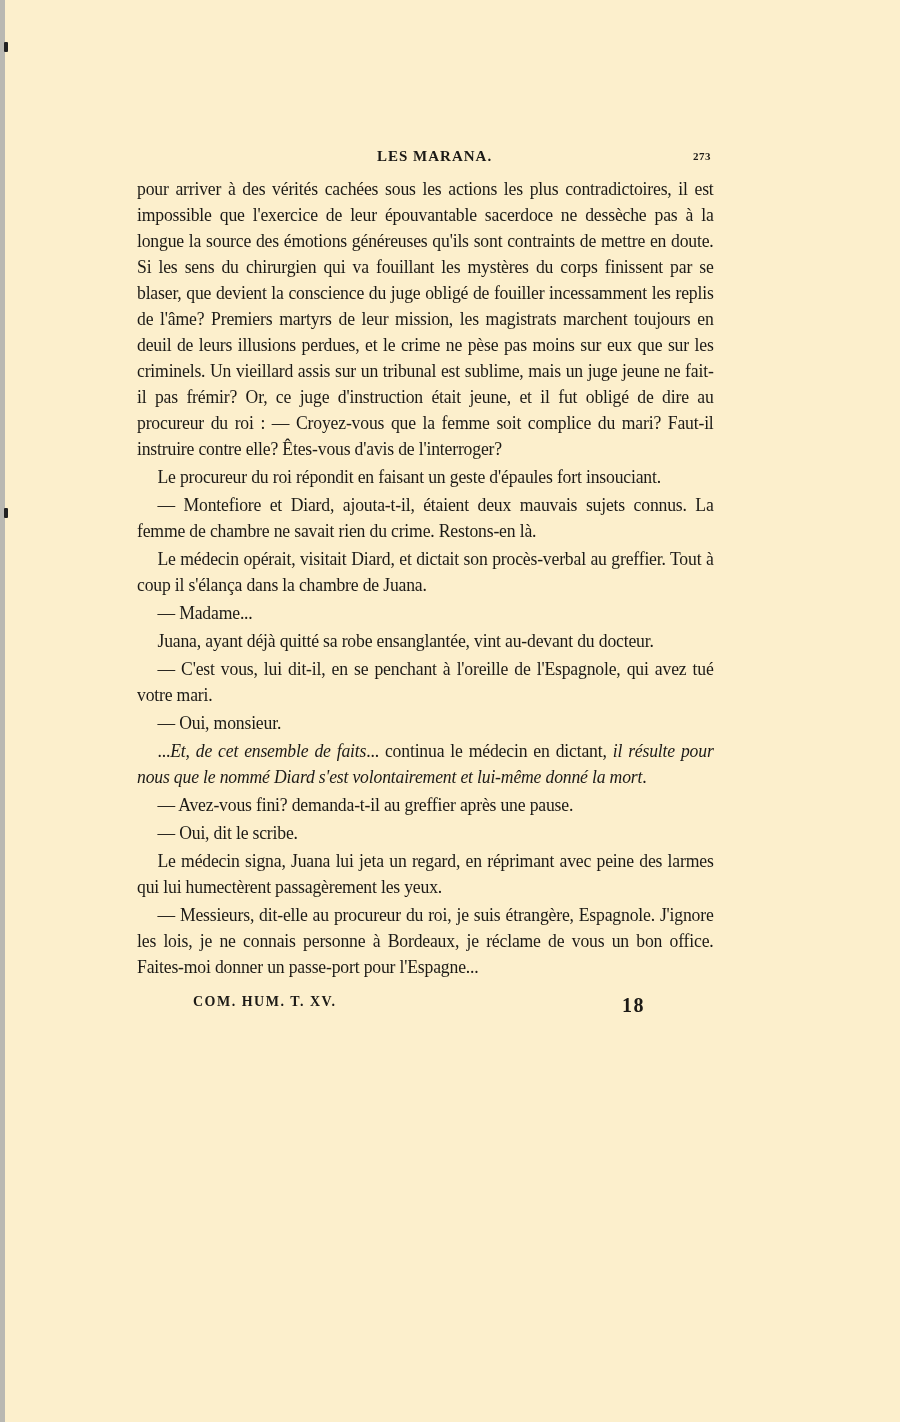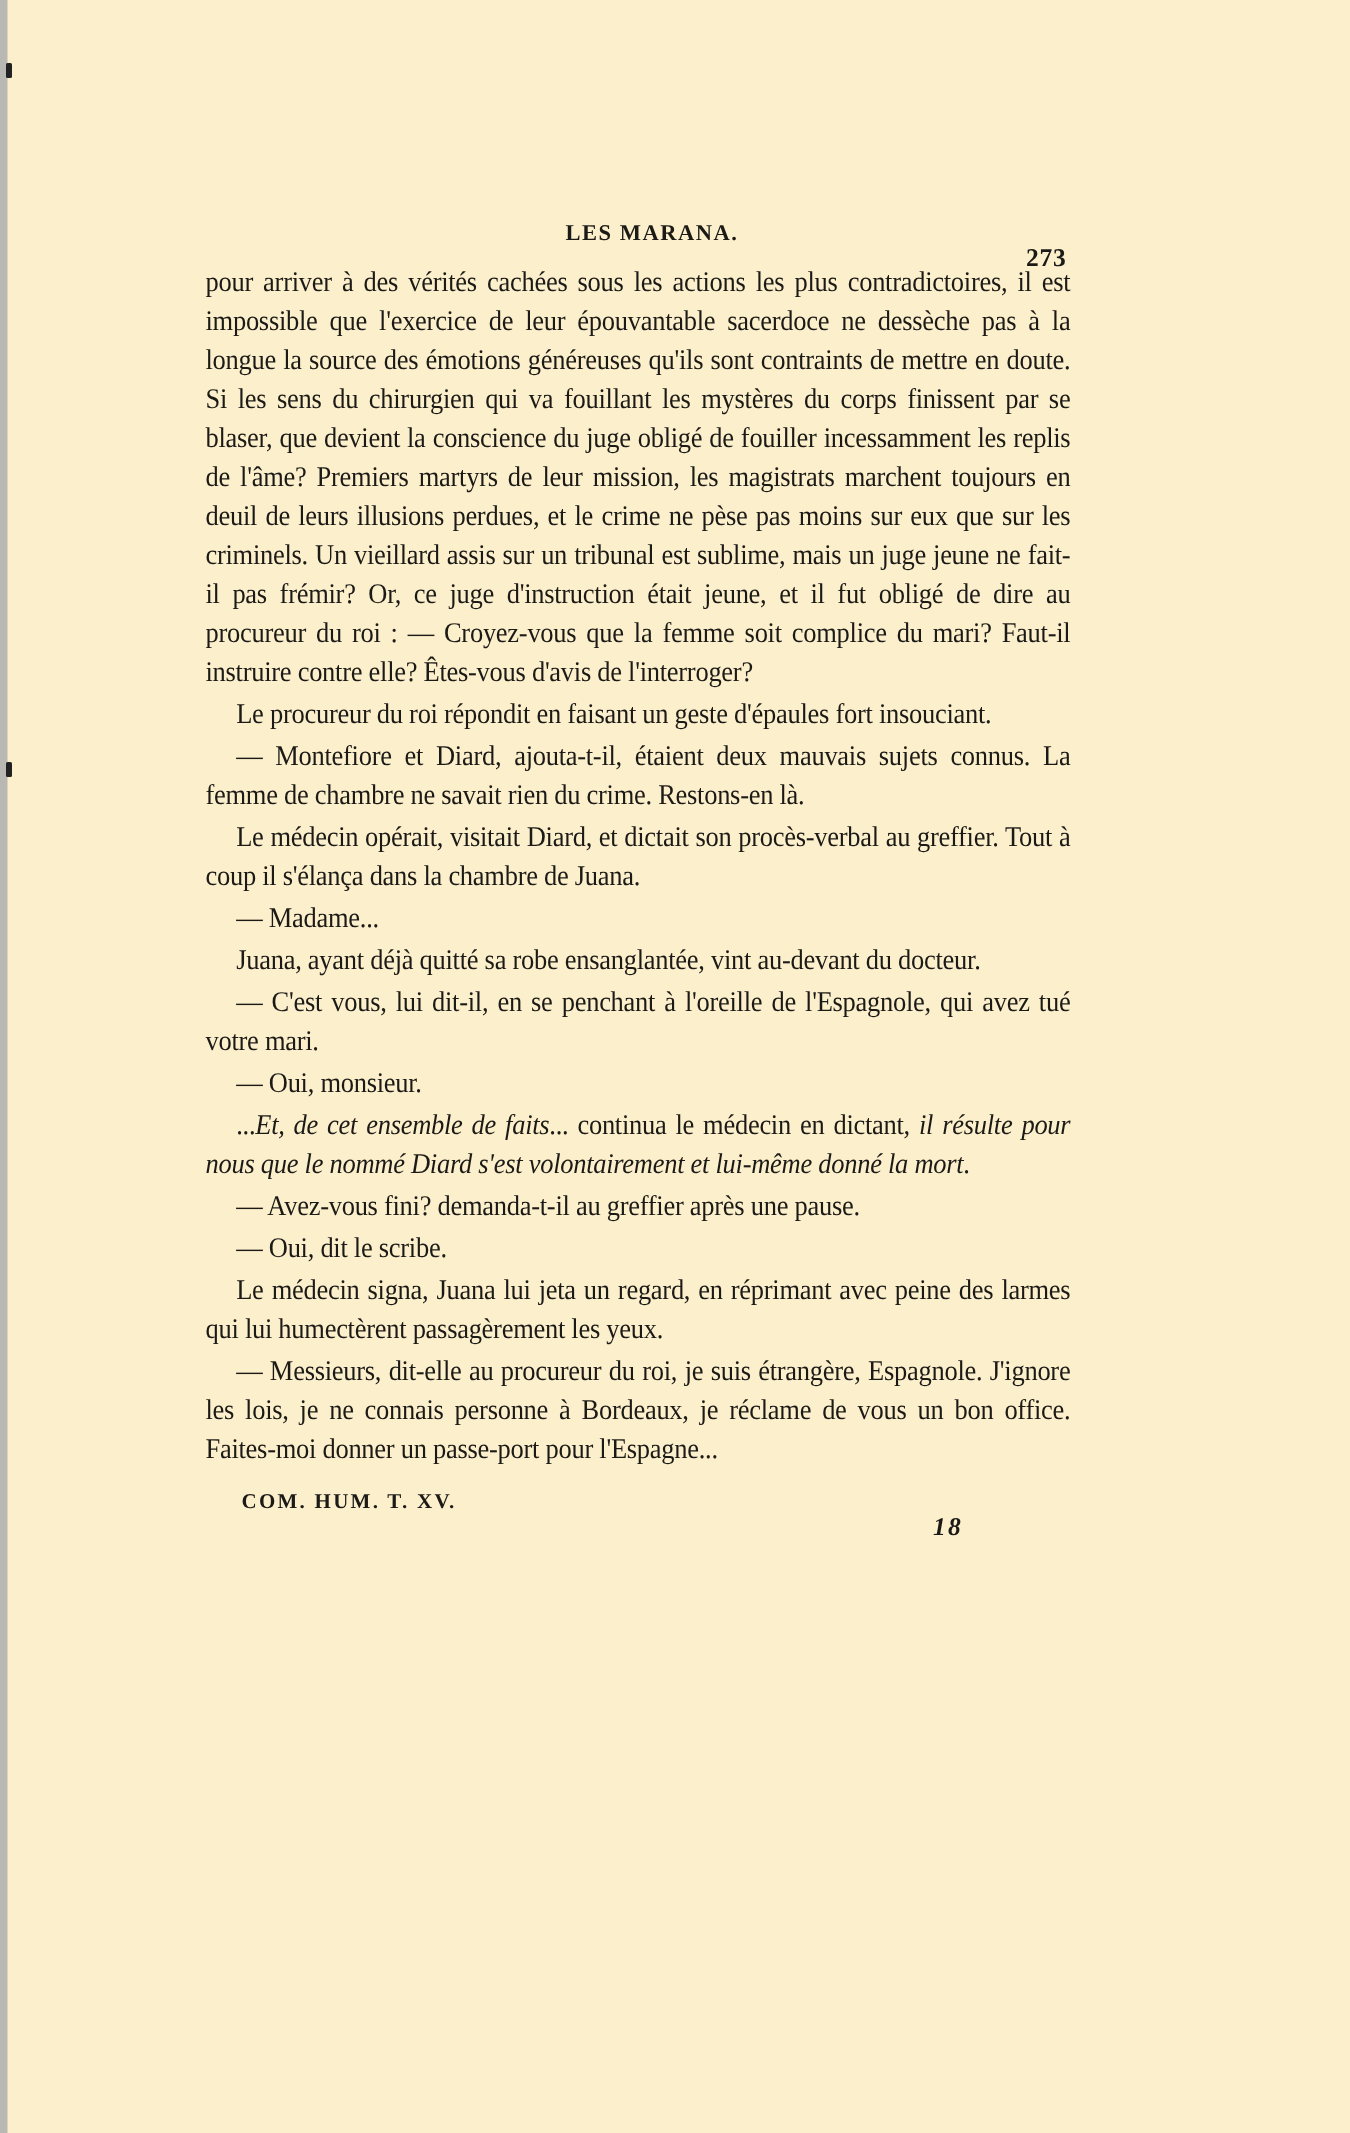--- a/index.html
+++ b/index.html
@@ -19,35 +19,35 @@
     background: #222; border-radius: 1px;
   }
   .page-text {
     position: absolute; left: 137px; top: 148px; width: 576px;
   }
   .running-head {
     position: relative; height: 28px;
     font-weight: bold; font-size: 15px; letter-spacing: 1px;
   }
   .running-title { position: absolute; left: 240px; top: 0; }
-  .page-number { position: absolute; right: 2px; top: 14px; font-size: 17px; letter-spacing: 0.5px; }
+  .page-number { position: absolute; right: 2px; top: 2px; font-size: 11px; letter-spacing: 0.5px; }
   .para {
     margin: 0; font-size: 19px; line-height: 26px;
     text-align: justify; letter-spacing: -0.2px;
     transform: scaleX(0.93); transform-origin: left top; width: 620px;
   }
   .para.indent { text-indent: 22px; }
   .para + .para { margin-top: 2px; }
   .para em { font-style: italic; }
   .footer {
     position: relative; margin-top: 12px; height: 24px;
     font-weight: bold; font-size: 14px; letter-spacing: 1.5px;
   }
-  .signature-mark { position: absolute; left: 24px; top: 2px; }
-  .sheet-number { position: absolute; left: 485px; top: 16px; font-size: 17px; font-style: italic; }
+  .signature-mark { position: absolute; left: 56px; top: 2px; }
+  .sheet-number { position: absolute; left: 485px; top: 2px; font-size: 20px; }
 </style>
 </head>
 <body>
 
 <div class="left-edge"></div>
 <div class="edge-mark" style="top:42px"></div>
 <div class="edge-mark" style="top:508px"></div>
 
 <div class="page-text">
   <div class="running-head">

